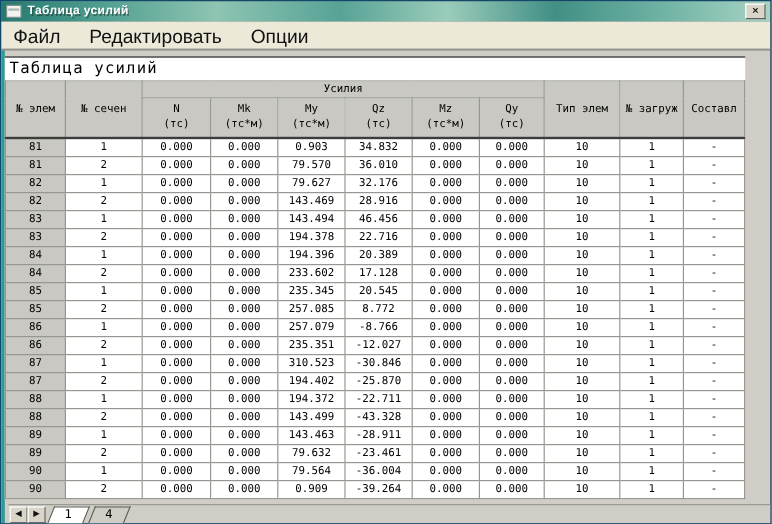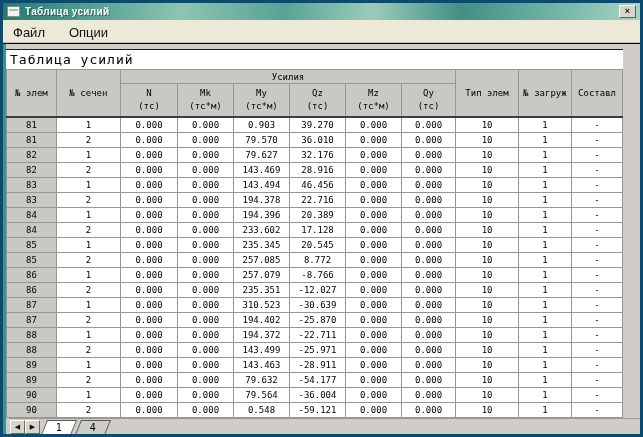--- a/index.html
+++ b/index.html
@@ -1,21 +1,21 @@
 <!DOCTYPE html>
 <html><head>
 <meta charset="utf-8">
 <style>
   html,body { margin:0; padding:0; background:#888; }
   * { box-sizing:border-box; }
 
   .window {
     position:relative; width:643px; height:437px;
-    background:#000000; overflow:hidden;
-    border:3px solid #0c4a6e;
+    background:#737373; overflow:hidden;
+    border:1px solid #0c4a6e;
     font-family:"Liberation Sans", sans-serif;
   }
 
   
   .titlebar {
     height:17px; display:flex; align-items:center; gap:5px; padding:0 4px;
     background:linear-gradient(90deg,#26796f 0%,#4c9c8e 12%,#8ec4b2 28%,#57a396 44%,
                #9bccba 58%,#418f85 72%,#6fb3a4 86%,#a9d4c5 100%);
   }
   .win-icon { width:13px; height:11px; background:#f2f2ee; border:1px solid #7e958f;
@@ -27,21 +27,21 @@
   .close-btn {
     margin-left:auto; width:17px; height:13px; background:#d9d5c9;
     border:1px solid; border-color:#ffffff #5f5f5f #5f5f5f #ffffff;
     font-size:9px; line-height:11px; text-align:center; font-weight:bold; color:#1c1c1c;
     cursor:default;
   }
 
   
   .menubar {
     height:23px; background:#ece9d8; border-bottom:1px solid #c6c3b4;
-    display:flex; gap:20px; padding:4px 8px 0; font-size:13px; color:#111;
+    display:flex; gap:20px; padding:4px 8px 0; font-size:16px; color:#111;
   }
   .menu-item { padding:1px 2px; }
 
   
   .workspace {
     position:absolute; top:41px; bottom:0; left:0; right:0;
     background:#cfcdc5; border-left:3px solid #2f9a94; padding-top:5px;
   }
   .panel { width:617px; background:#ffffff; border-top:1px solid #1c1c1c; }
   .heading {
@@ -91,20 +91,21 @@
 <div class="window">
 
   <div class="titlebar">
     <div class="win-icon"></div>
     <div class="title-text">Таблица усилий</div>
     <div class="close-btn">×</div>
   </div>
 
   <div class="menubar">
     <div class="menu-item">Файл</div>
+    <div class="menu-item">Редактировать</div>
     <div class="menu-item">Опции</div>
   </div>
 
   <div class="workspace">
     <div class="panel">
       <div class="heading">Таблица усилий</div>
 
       <table class="forces">
         <colgroup>
           <col style="width:50px">
@@ -138,21 +139,21 @@
           </tr>
         </thead>
         <tbody>
 
             <tr>
               <td class="rowhead">81</td>
               <td>1</td>
               <td>0.000</td>
               <td>0.000</td>
               <td>0.903</td>
-              <td>39.270</td>
+              <td>34.832</td>
               <td>0.000</td>
               <td>0.000</td>
               <td>10</td>
               <td>1</td>
               <td>-</td>
             </tr>
 
             <tr>
               <td class="rowhead">81</td>
               <td>2</td>
@@ -306,21 +307,21 @@
               <td>1</td>
               <td>-</td>
             </tr>
 
             <tr>
               <td class="rowhead">87</td>
               <td>1</td>
               <td>0.000</td>
               <td>0.000</td>
               <td>310.523</td>
-              <td>-30.639</td>
+              <td>-30.846</td>
               <td>0.000</td>
               <td>0.000</td>
               <td>10</td>
               <td>1</td>
               <td>-</td>
             </tr>
 
             <tr>
               <td class="rowhead">87</td>
               <td>2</td>
@@ -348,21 +349,21 @@
               <td>1</td>
               <td>-</td>
             </tr>
 
             <tr>
               <td class="rowhead">88</td>
               <td>2</td>
               <td>0.000</td>
               <td>0.000</td>
               <td>143.499</td>
-              <td>-25.971</td>
+              <td>-43.328</td>
               <td>0.000</td>
               <td>0.000</td>
               <td>10</td>
               <td>1</td>
               <td>-</td>
             </tr>
 
             <tr>
               <td class="rowhead">89</td>
               <td>1</td>
@@ -376,21 +377,21 @@
               <td>1</td>
               <td>-</td>
             </tr>
 
             <tr>
               <td class="rowhead">89</td>
               <td>2</td>
               <td>0.000</td>
               <td>0.000</td>
               <td>79.632</td>
-              <td>-54.177</td>
+              <td>-23.461</td>
               <td>0.000</td>
               <td>0.000</td>
               <td>10</td>
               <td>1</td>
               <td>-</td>
             </tr>
 
             <tr>
               <td class="rowhead">90</td>
               <td>1</td>
@@ -403,22 +404,22 @@
               <td>10</td>
               <td>1</td>
               <td>-</td>
             </tr>
 
             <tr>
               <td class="rowhead">90</td>
               <td>2</td>
               <td>0.000</td>
               <td>0.000</td>
-              <td>0.548</td>
-              <td>-59.121</td>
+              <td>0.909</td>
+              <td>-39.264</td>
               <td>0.000</td>
               <td>0.000</td>
               <td>10</td>
               <td>1</td>
               <td>-</td>
             </tr>
           </tbody>
       </table>
     </div>
 

